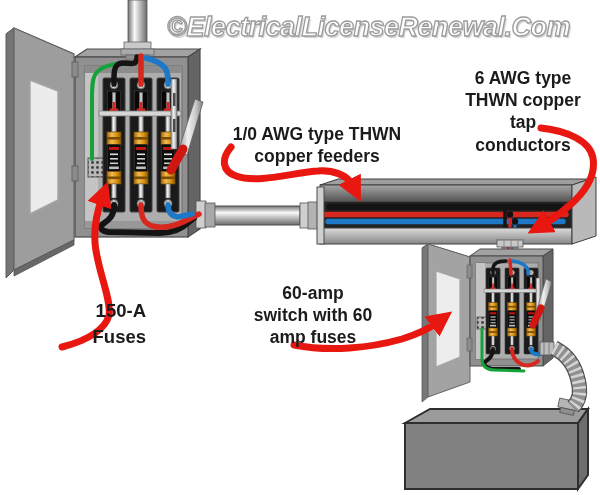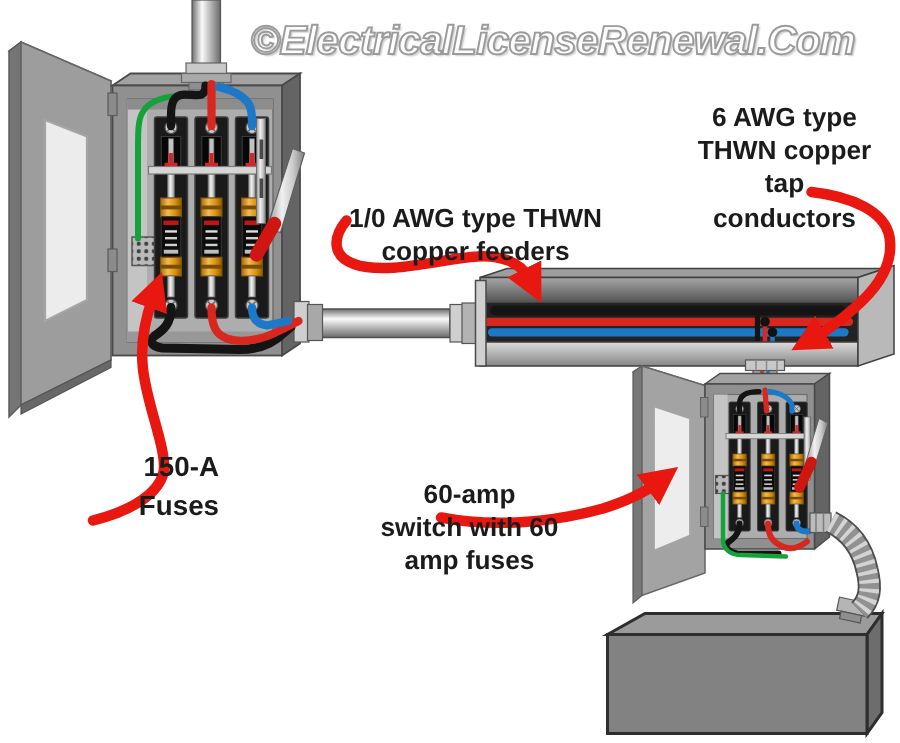--- a/index.html
+++ b/index.html
@@ -1,24 +1,24 @@
 <!DOCTYPE html>
 <html style="--arrow-red: #e8170f; --handle-red: #cf1610; --wire-black: #141414; --wire-red: #d8271e; --wire-blue: #1e78c8; --wire-green: #16a23b; --fuse-orange: #d8920f; --fuse-label-red: #c31313; --enclosure-front: #8f8f8f; --enclosure-side: #616161; --enclosure-interior: #adadad; --door-gray: #9d9d9d; --door-window: #ececec; --wireway-interior: #232323; --load-front: #828282; --text: #1b1b1b; --watermark: #9b9b9b;"><head>
 <meta charset="utf-8">
 <style>
   html,body{margin:0;padding:0;background:#ffffff;}
   #canvas{position:relative;width:600px;height:495px;background:#ffffff;overflow:hidden;
           font-family:"Liberation Sans",sans-serif;}
   #scene{position:absolute;left:0;top:0;}
   .lbl{position:absolute;font-weight:bold;color:#1b1b1b;text-align:center;
        white-space:pre-line;line-height:1.27;letter-spacing:0;}
-  .lbl-feeders{left:222px;top:123px;width:190px;font-size:17.5px;margin-top:11px;}
+  .lbl-feeders{left:222px;top:123px;width:190px;font-size:17.5px;}
   .lbl-tap{left:442px;top:67px;width:162px;font-size:17.5px;}
   .lbl-fuses{left:50px;top:298px;width:96px;font-size:18.5px;text-align:right;line-height:1.4;}
-  .lbl-switch{left:240px;top:282px;width:146px;font-size:17.5px;margin-top:36px;}
+  .lbl-switch{left:240px;top:282px;width:146px;font-size:17.5px;}
   .lbl-load{left:405px;top:438px;width:173px;font-size:25px;letter-spacing:0.5px;}
   .watermark{position:absolute;left:167px;top:12px;font-size:27px;font-style:italic;font-weight:bold;
        white-space:nowrap;color:#fdfdfd;letter-spacing:-0.5px;
        -webkit-text-stroke:1.3px var(--watermark,#9b9b9b);
        text-shadow:1.5px 1.5px 1px rgba(120,120,120,0.35);text-align:center;}
   .wire{fill:none;stroke-linecap:round;}
   .wire-black{stroke:var(--wire-black,#141414);}
   .wire-red{stroke:var(--wire-red,#d8271e);}
   .wire-blue{stroke:var(--wire-blue,#1e78c8);}
   .wire-green{stroke:var(--wire-green,#16a23b);}

